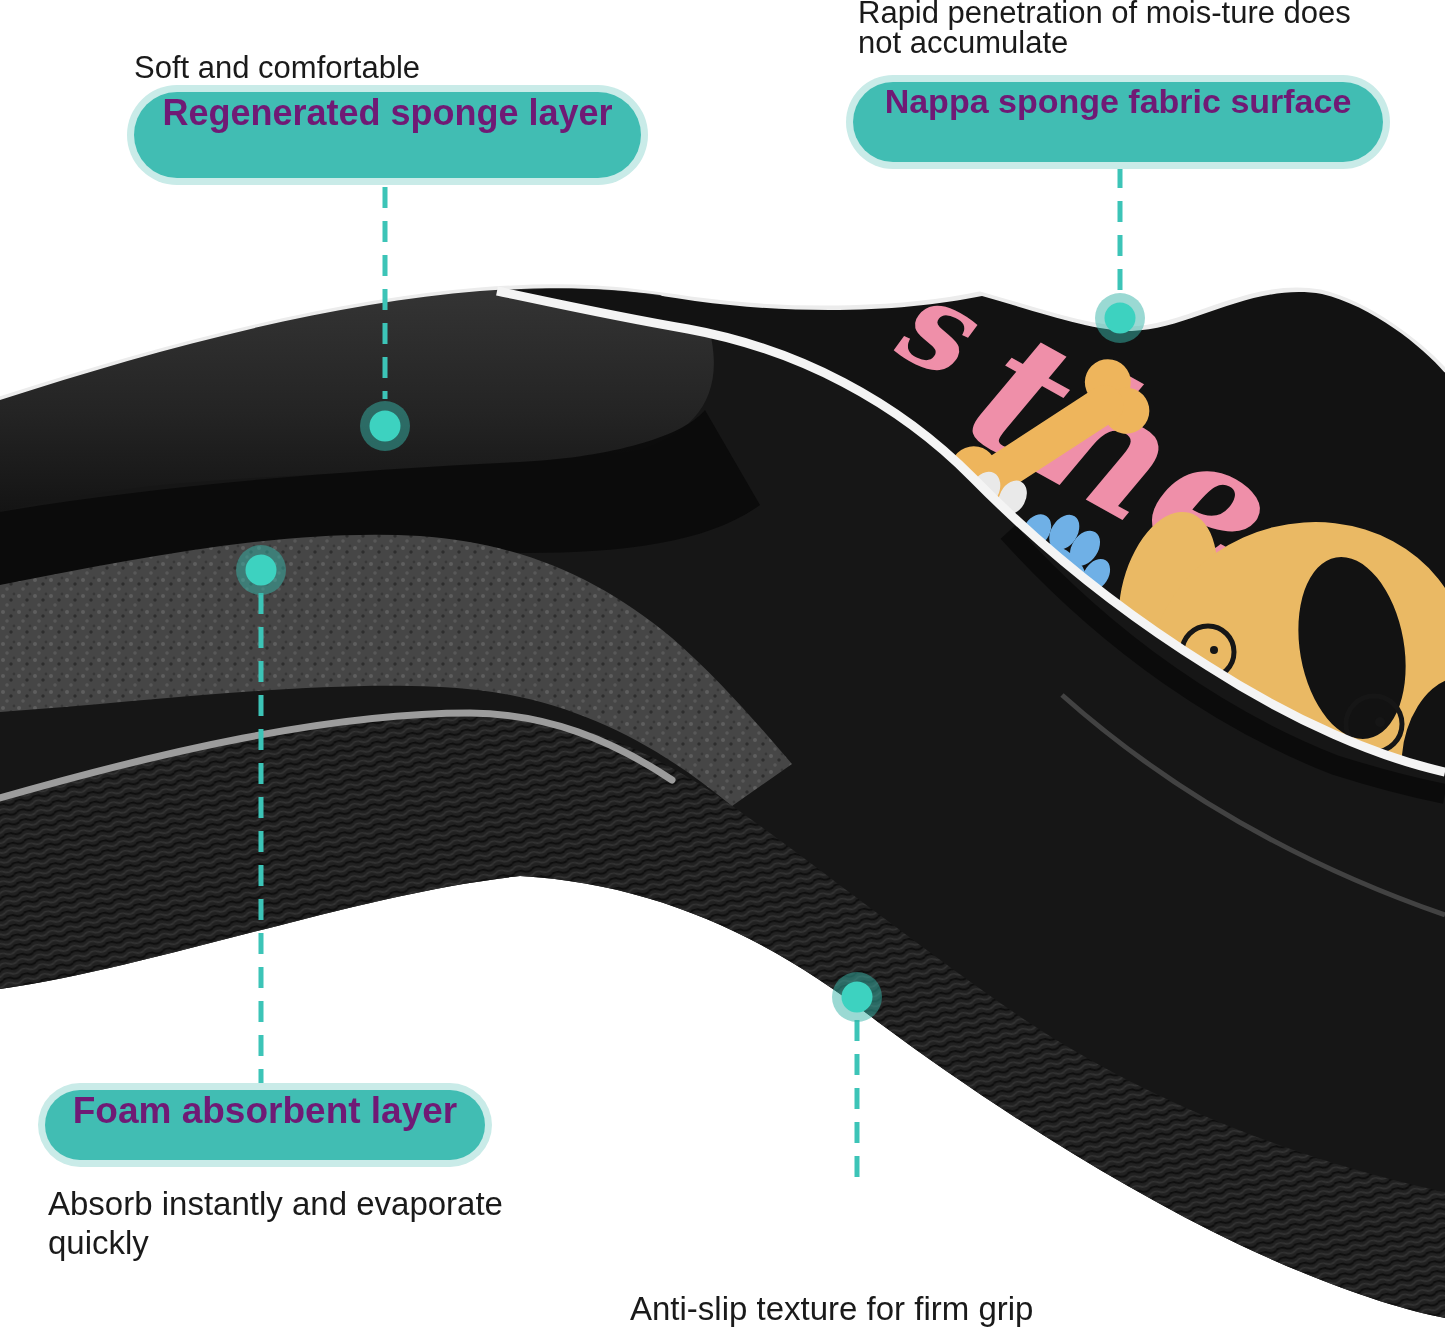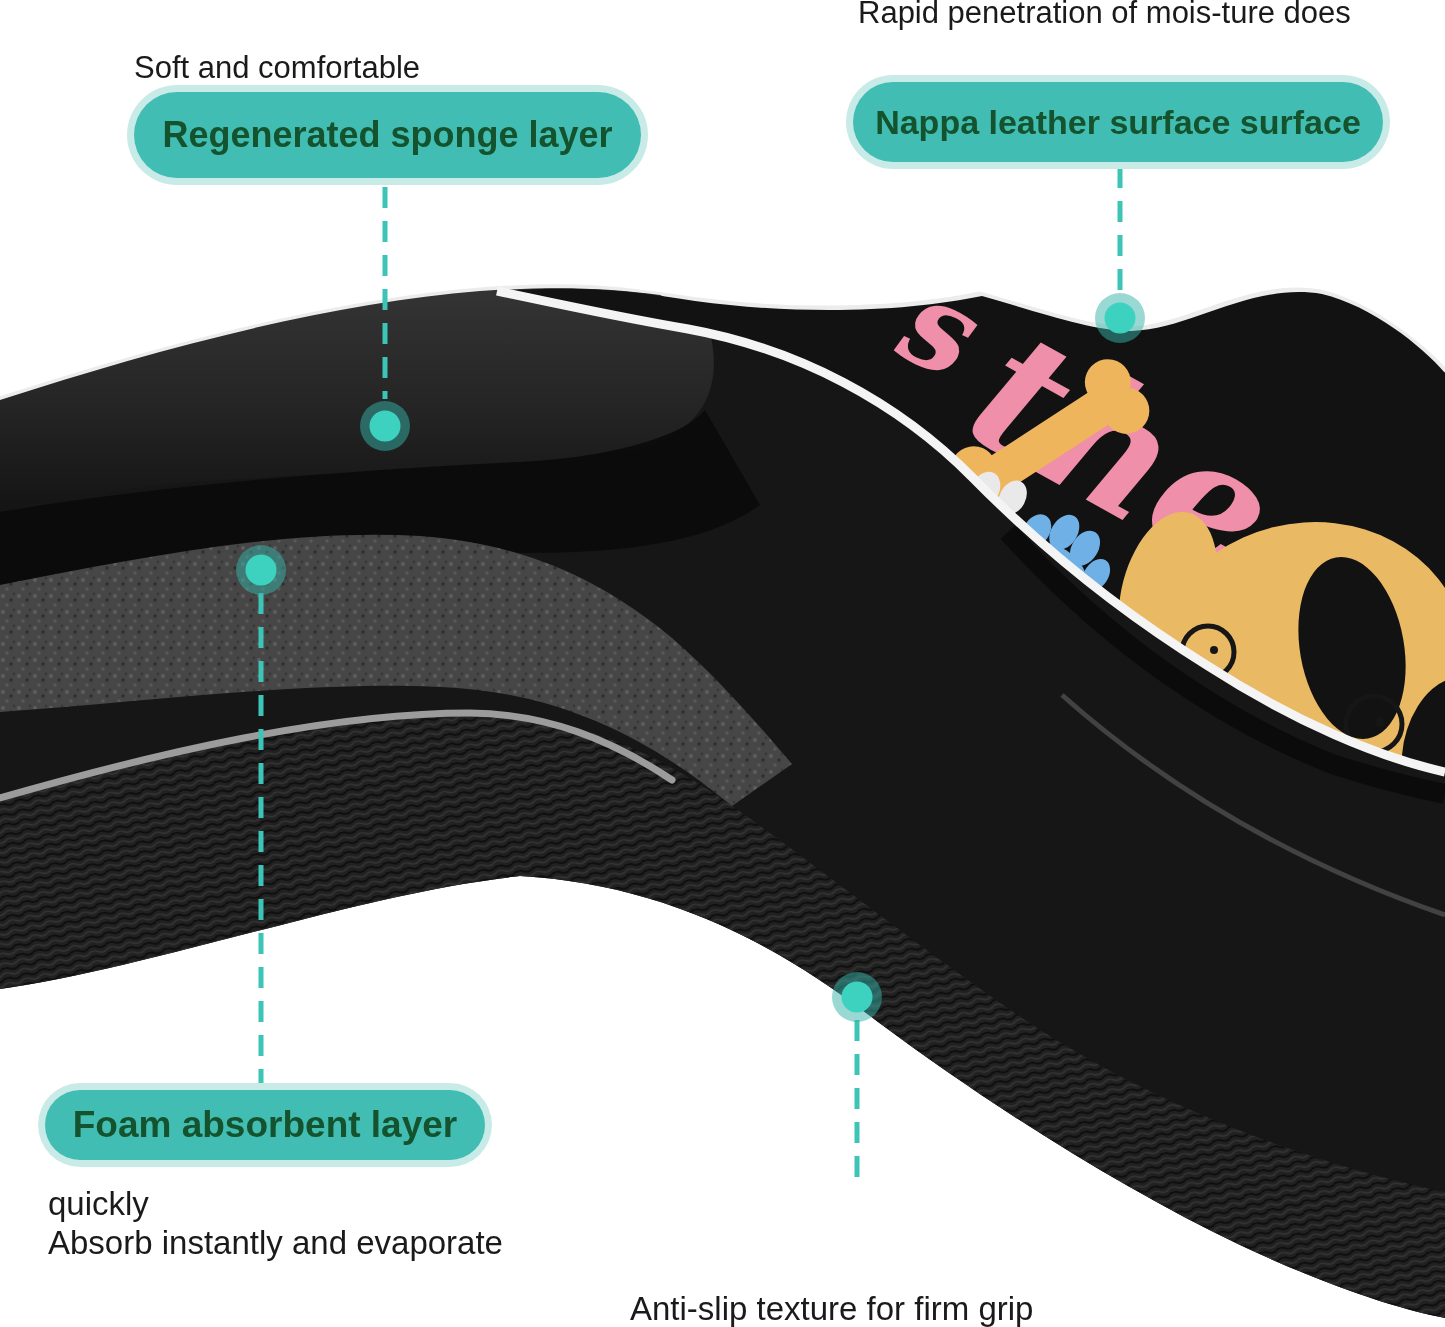--- a/index.html
+++ b/index.html
@@ -6,24 +6,24 @@
   #stage{
     position:relative;width:1445px;height:1327px;overflow:hidden;background:#ffffff;
     font-family:"Liberation Sans", sans-serif;
   }
   #mat-svg{position:absolute;left:0;top:0;}
   .note{
     position:absolute;color:#1a1a1a;font-family:"Liberation Sans", sans-serif;
     font-weight:400;white-space:nowrap;
   }
   .pill{
-    position:absolute;display:flex;align-items:center;justify-content:center;
+    position:absolute;display:flex;align-items:flex-start;justify-content:center;
     background:#41bdb3;border-radius:60px;
     box-shadow:0 0 0 7px #c9ebe8;
-    color:#14532d;font-weight:700;white-space:nowrap;
+    color:#701a75;font-weight:700;white-space:nowrap;
     font-family:"Liberation Sans", sans-serif;
   }
   #note-soft{left:134px;top:50px;width:507px;text-align:left;font-size:31px;}
   #pill-sponge{left:134px;top:92px;width:507px;height:86px;font-size:36px;}
   #note-rapid{left:858px;top:-2px;width:540px;font-size:31px;line-height:30px;}
   #pill-nappa{left:853px;top:82px;width:530px;height:80px;font-size:34px;}
   #pill-foam{left:45px;top:1090px;width:440px;height:70px;font-size:37px;}
   #note-absorb{left:48px;top:1184px;font-size:33px;line-height:39px;}
   #pill-rubber{left:630px;top:1194px;width:452px;height:84px;font-size:36px;}
   #note-anti{left:630px;top:1290px;width:452px;text-align:left;font-size:33px;}
@@ -154,31 +154,32 @@
   </svg>
 
   <div class="note" id="note-soft">Soft and comfortable</div>
 
   <div class="pill" id="pill-sponge">
     <span>Regenerated sponge layer</span>
   </div>
 
   <div class="note" id="note-rapid">
     <div>Rapid penetration of mois-ture does</div>
+    <div>not accumulate</div>
   </div>
 
   <div class="pill" id="pill-nappa">
-    <span>Nappa leather surface surface</span>
+    <span>Nappa sponge fabric surface</span>
   </div>
 
   <div class="pill" id="pill-foam">
     <span>Foam absorbent layer</span>
   </div>
 
   <div class="note" id="note-absorb">
+    <div>Absorb instantly and evaporate</div>
     <div>quickly</div>
-    <div>Absorb instantly and evaporate</div>
   </div>
 
 
   <div class="note" id="note-anti">Anti-slip texture for firm grip</div>
 
 </div>
 
 </body></html>

